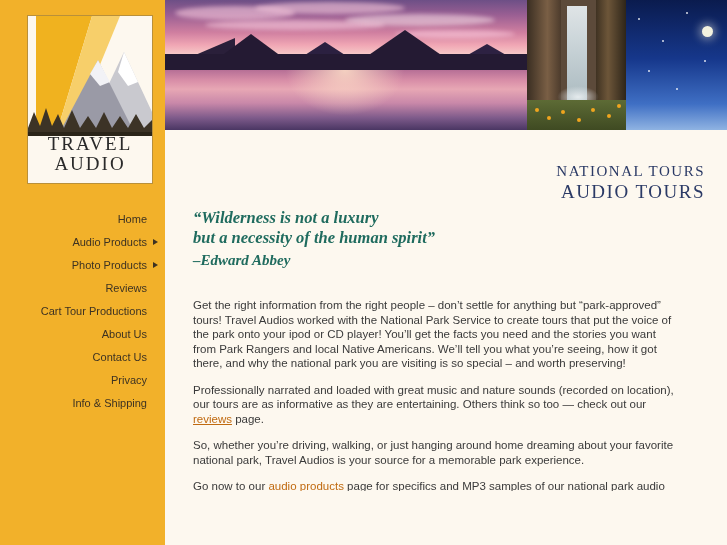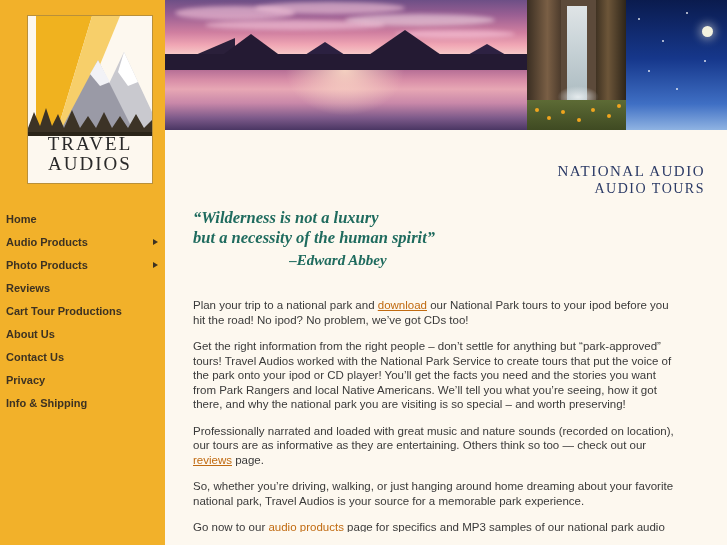--- a/index.html
+++ b/index.html
@@ -62,26 +62,26 @@
 
   .nav {
     position: absolute;
     left: 0;
     top: 208px;
     width: 165px;
   }
   .nav-item {
     position: relative;
     display: block;
-    text-align: left;
+    text-align: right;
     padding: 0 18px 0 6px;
     height: 23px;
     line-height: 23px;
     font-size: 11px;
-    font-weight: bold;
+    font-weight: normal;
     color: #3d3222;
     text-decoration: none;
     white-space: nowrap;
   }
   .nav-item .arrow {
     position: absolute;
     right: 7px;
     top: 8px;
     width: 0; height: 0;
     border-left: 5px solid #3d3222;
@@ -173,37 +173,37 @@
   .nat-title {
     position: absolute;
     right: 22px;
     top: 33px;
     text-align: right;
     font-family: "Liberation Serif", serif;
     color: #2b3a66;
     letter-spacing: 1.5px;
   }
   .nat-title .t1 { display:block; font-size: 15px; }
-  .nat-title .t2 { display:block; font-size: 14px; margin-top: 1px; }
+  .nat-title .t2 { display:block; font-size: 19px; margin-top: 1px; }
 
   .quote {
     position: absolute;
     left: 28px;
     top: 78px;
     width: 330px;
     font-family: "Liberation Serif", serif;
     font-style: italic;
     font-size: 16.5px;
     line-height: 20px;
     color: #1f6b5e;
     font-weight: bold;
   }
   .quote .attrib {
     display: block;
-    text-align: center;
+    text-align: left;
     margin-top: 2px;
     font-size: 15px;
     width: 290px;
   }
 
   .body-text {
     position: absolute;
     left: 28px;
     top: 168px;
     width: 485px;
@@ -234,21 +234,21 @@
           <polygon points="96,36 110,66 100,70 90,56" fill="#ffffff"></polygon>
           <polygon points="34,112 70,44 104,112" fill="#9a9aa6"></polygon>
           <polygon points="70,44 82,66 72,70 62,58" fill="#f2f2f6"></polygon>
 
           <polygon points="0,112 6,96 12,110 18,92 24,110 30,98 36,112 44,94 52,112 60,100 68,112 76,96 84,112 92,100 100,112 108,98 116,112 124,104 124,120 0,120" fill="#3c3326"></polygon>
           <rect x="0" y="116" width="124" height="4" fill="#2b2519"></rect>
         </svg>
       </div>
       <div class="logo-text">
         <span class="l1">TRAVEL</span>
-        <span class="l2">AUDIOS</span>
+        <span class="l2">AUDIO</span>
       </div>
     </div>
 
     <nav class="nav">
       <a class="nav-item" href="#"><span>Home</span></a>
       <a class="nav-item" href="#"><span>Audio Products</span><span class="arrow"></span></a>
       <a class="nav-item" href="#"><span>Photo Products</span><span class="arrow"></span></a>
       <a class="nav-item" href="#"><span>Reviews</span></a>
       <a class="nav-item" href="#"><span>Cart Tour Productions</span></a>
       <a class="nav-item" href="#"><span>About Us</span></a>
@@ -301,35 +301,32 @@
       <div class="p3-star" style="left:60px; top:12px;"></div>
       <div class="p3-star" style="left:78px; top:60px;"></div>
       <div class="p3-star" style="left:22px; top:70px;"></div>
       <div class="p3-star" style="left:50px; top:88px;"></div>
     </div>
   </div>
 
   <div class="content">
 
     <div class="nat-title">
-      <span class="t1">NATIONAL AUDIO</span>
+      <span class="t1">NATIONAL TOURS</span>
       <span class="t2">AUDIO TOURS</span>
     </div>
 
     <div class="quote">
       <span>“Wilderness is not a luxury</span><br>
       <span>but a necessity of the human spirit”</span>
       <span class="attrib">–Edward Abbey</span>
     </div>
 
     <div class="body-text">
 
-      <p>
-        <span>Plan your trip to a national park and </span><a href="#">download</a><span> our National Park tours to your ipod before you hit the road! No ipod? No problem, we’ve got CDs too!</span>
-      </p>
 
       <p>Get the right information from the right people – don’t settle for anything but “park-approved” tours! Travel Audios worked with the National Park Service to create tours that put the voice of the park onto your ipod or CD player! You’ll get the facts you need and the stories you want from Park Rangers and local Native Americans. We’ll tell you what you’re seeing, how it got there, and why the national park you are visiting is so special – and worth preserving!</p>
 
       <p>
         <span>Professionally narrated and loaded with great music and nature sounds (recorded on location), our tours are as informative as they are entertaining. Others think so too — check out our </span><a href="#">reviews</a><span> page.</span>
       </p>
 
       <p>So, whether you’re driving, walking, or just hanging around home dreaming about your favorite national park, Travel Audios is your source for a memorable park experience.</p>
 
       <p class="cut">

